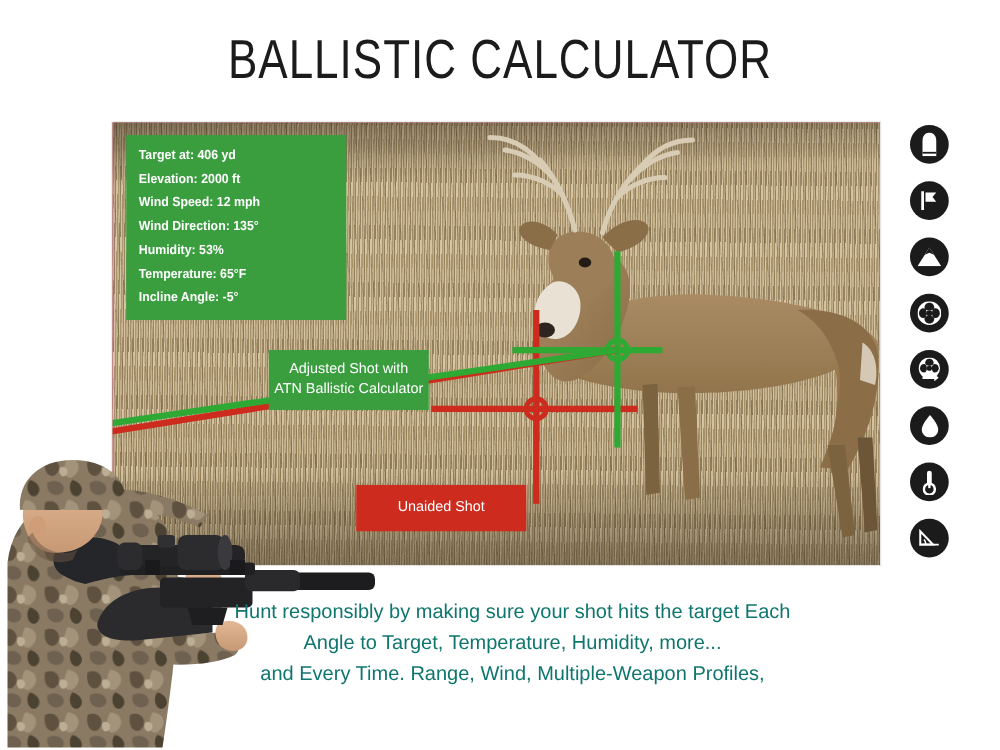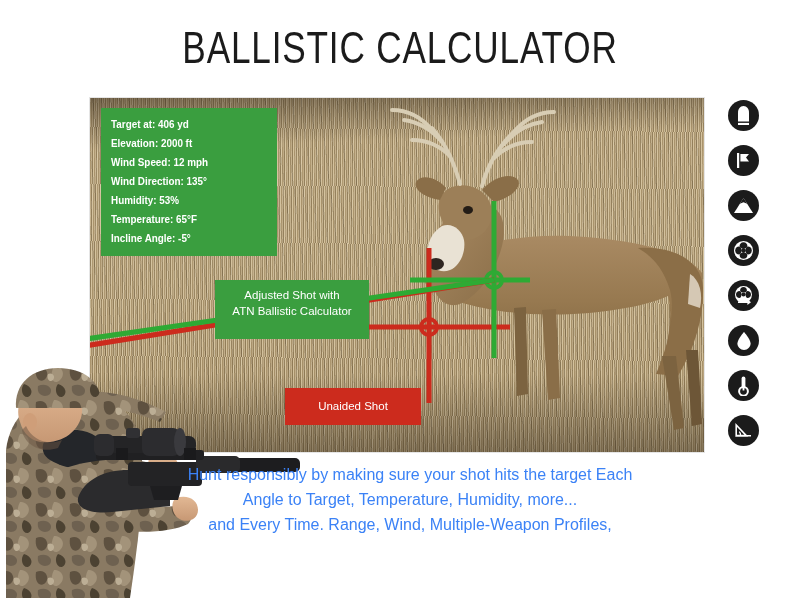--- a/index.html
+++ b/index.html
@@ -103,22 +103,22 @@
     color: #ffffff;
     text-align: center;
     font-size: 11.5px;
     line-height: 16px;
     font-family: "Liberation Sans", sans-serif;
     box-sizing: border-box;
   }
   #callout-adjusted {
     left: 125px;
     top: 182px;
-    width: 154px;
-    padding: 7px 4px 20px 4px;
+    width: 128px;
+    padding: 7px 4px 9px 4px;
     background: #3a9e3f;
   }
   #callout-unaided {
     left: 195px;
     top: 290px;
     width: 136px;
     padding: 10px 4px 11px 4px;
     background: #cc2b1d;
   }
 
@@ -145,24 +145,24 @@
   }
   .rail-icon svg { display: block; }
 
   
   #hunter { position: absolute; left: 0; top: 330px; width: 300px; height: 270px; }
 
   
   #tagline {
     position: absolute;
     left: 150px;
-    top: 462px;
+    top: 477px;
     width: 520px;
     text-align: center;
-    color: #3b82f6;
+    color: #0f766e;
     font-size: 16px;
     line-height: 25px;
     font-family: "Liberation Sans", sans-serif;
   }
   #tagline div { white-space: nowrap; }
 </style>
 </head>
 <body>
 
 <div id="page-title">BALLISTIC CALCULATOR</div>

